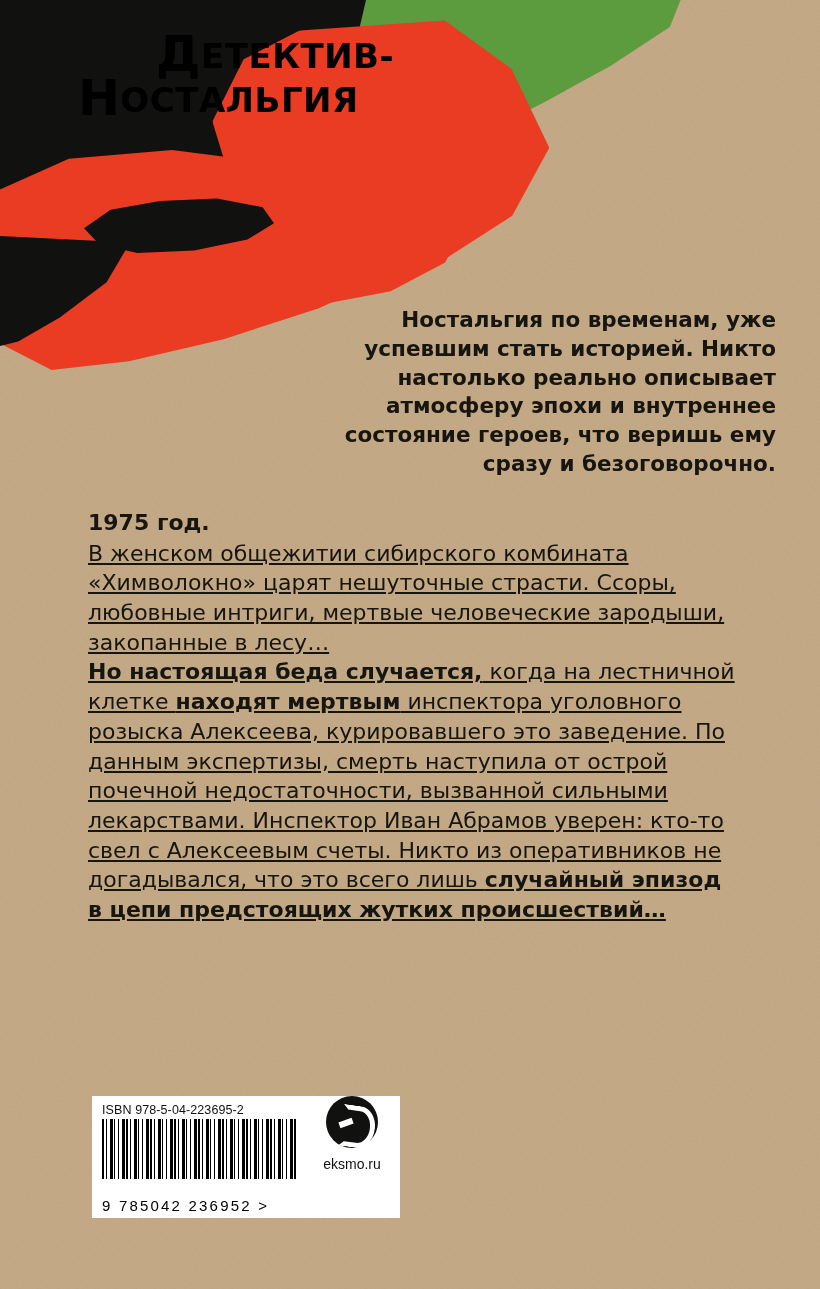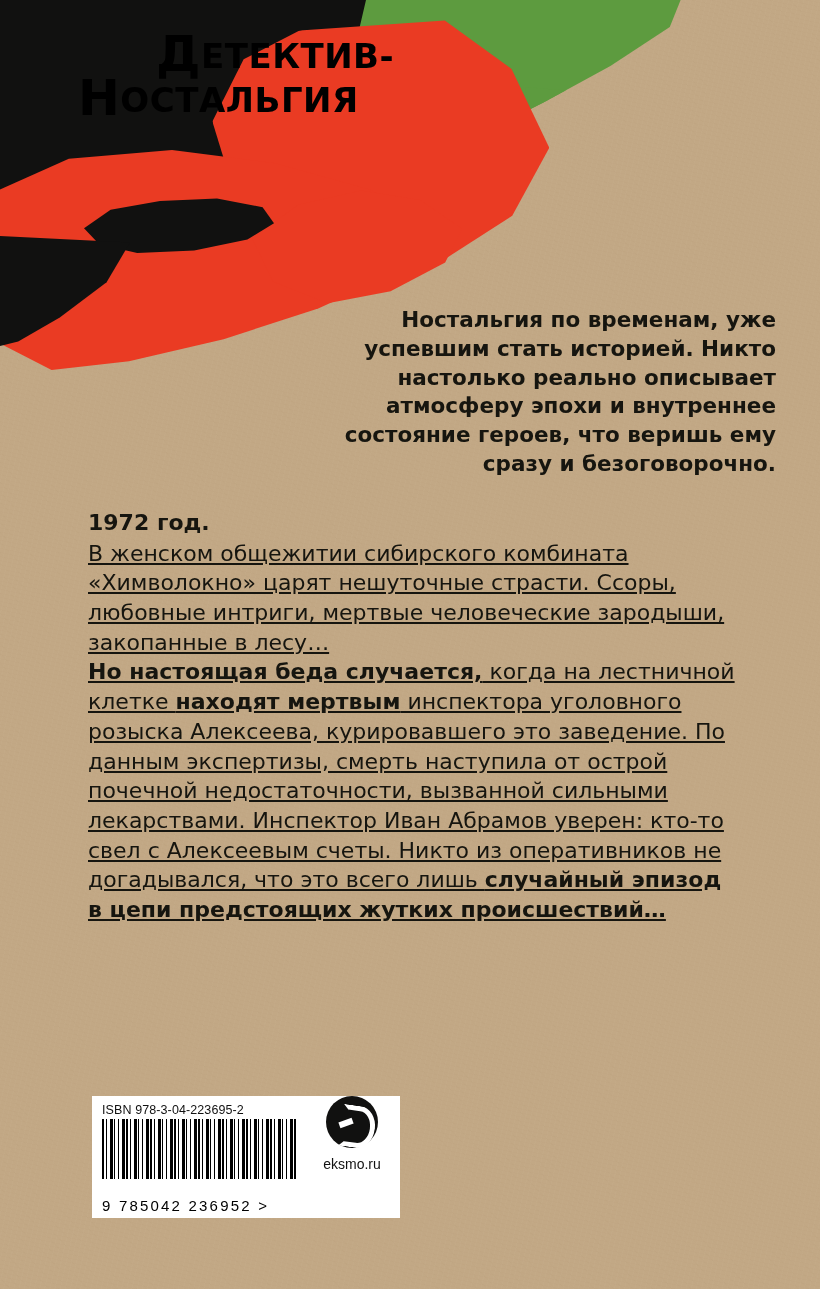--- a/index.html
+++ b/index.html
@@ -290,28 +290,28 @@
   </div>
 
   <div id="series-badge">
     <div class="line1"><span class="cap">Д</span><span>етектив-</span></div>
     <div class="line2"><span class="cap">Н</span><span>остальгия</span></div>
   </div>
 
   <div id="quote">Ностальгия по временам, уже успевшим стать историей. Никто настолько реально описывает атмосферу эпохи и внутреннее состояние героев, что веришь ему сразу и безоговорочно.</div>
 
   <div id="annotation">
-    <span class="year">1972 год.</span>
+    <span class="year">1975 год.</span>
     <p>В женском общежитии сибирского комбината «Химволокно» царят нешуточные страсти. Ссоры, любовные интриги, мертвые человеческие зародыши, закопанные в лесу…</p>
     <p class="para2"><b>Но настоящая беда случается,</b><span> когда на лестничной клетке </span><b>находят мертвым</b><span> инспектора уголовного розыска Алексеева, курировавшего это заведение. По данным экспертизы, смерть наступила от острой почечной недостаточности, вызванной сильными лекарствами. Инспектор Иван Абрамов уверен: кто-то свел с Алексеевым счеты. Никто из оперативников не догадывался, что это всего лишь </span><b>случайный эпизод в цепи предстоящих жутких происшествий…</b></p>
   </div>
 
   <div id="barcode-block">
     <div id="barcode-left">
-      <div id="isbn-text">ISBN 978-3-04-223695-2</div>
+      <div id="isbn-text">ISBN 978-5-04-223695-2</div>
       <div id="bars"></div>
       <div id="barcode-digits">9 785042 236952 &gt;</div>
     </div>
     <div id="barcode-right">
       <div id="eksmo-mark"></div>
       <div id="eksmo-url">eksmo.ru</div>
     </div>
   </div>
 
 </div>

